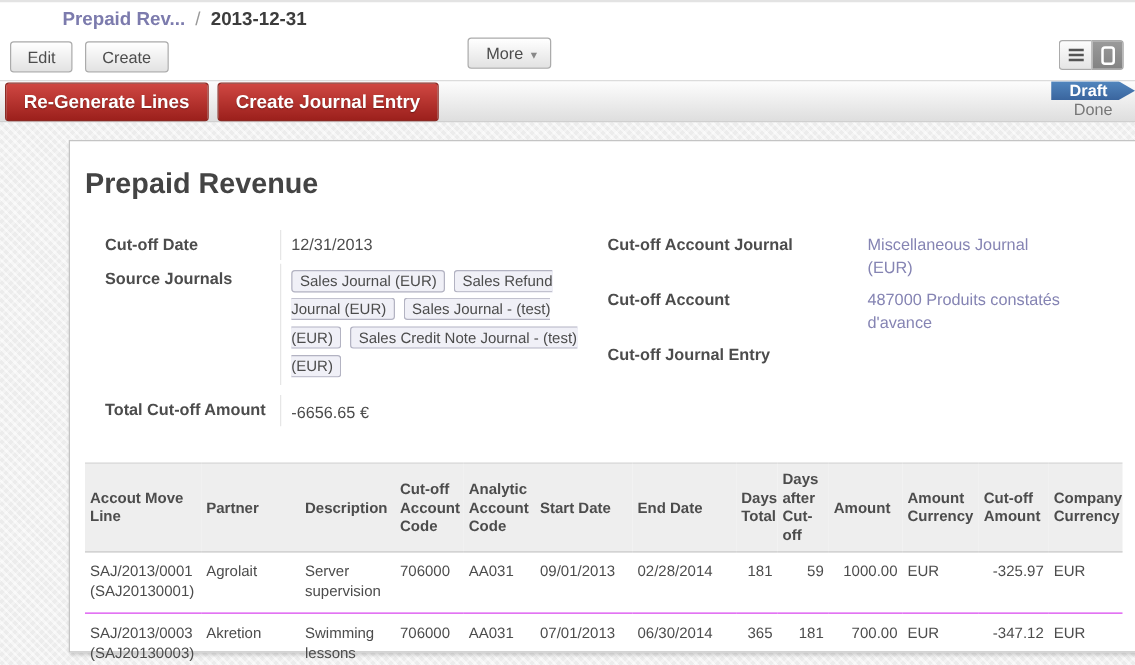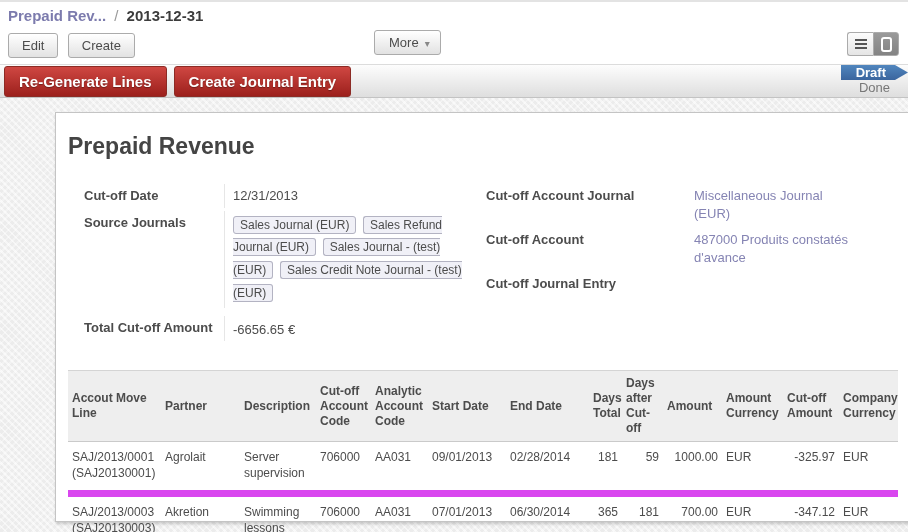--- a/index.html
+++ b/index.html
@@ -6,21 +6,21 @@
   html, body { width: 908px; height: 532px; overflow: hidden; }
   body {
     font-family: "Liberation Sans", sans-serif;
     color: #4c4c4c;
     background: #fff;
   }
   .page { width: 908px; height: 532px; border-top: 2px solid #e3e3e3; position: relative; }
 
   
   .topbar { background: #fff; padding: 2px 0 0 0; }
-  .breadcrumb-row { padding: 3px 8px 2px 8px; font-size: 15px; font-weight: bold; height: 26px; }
+  .breadcrumb-row { padding: 3px 8px 2px 8px; font-size: 15px; font-weight: bold; height: 26px; margin-left: 42px; }
   .bc-parent { color: #7c7bad; cursor: pointer; }
   .bc-sep { color: #999; font-weight: normal; padding: 0 4px; }
   .bc-current { color: #3c3c3c; }
 
   .button-row { position: relative; height: 34px; padding: 3px 8px; }
   .btn {
     display: inline-block;
     background: linear-gradient(#ffffff, #e2e2e2);
     border: 1px solid #ababab;
     border-radius: 3px;
@@ -131,21 +131,21 @@
   table.lines { border-collapse: collapse; table-layout: fixed; width: 830px; font-size: 12px; }
   table.lines th {
     background: #eeeeee;
     border-top: 1px solid #d4d4d4;
     border-bottom: 1px solid #cacaca;
     font-weight: bold; color: #4c4c4c;
     text-align: left; vertical-align: middle;
     padding: 5px 4px; line-height: 1.25;
   }
   table.lines td {
-    border-bottom: 7px solid #d946ef;
+    border-bottom: 1px solid #d946ef;
     vertical-align: top;
     padding: 8px 4px 9px 4px;
     line-height: 1.3;
     background: transparent;
   }
   table.lines tr { cursor: pointer; }
   .num { text-align: right; }
 </style>
 </head>
 <body>

